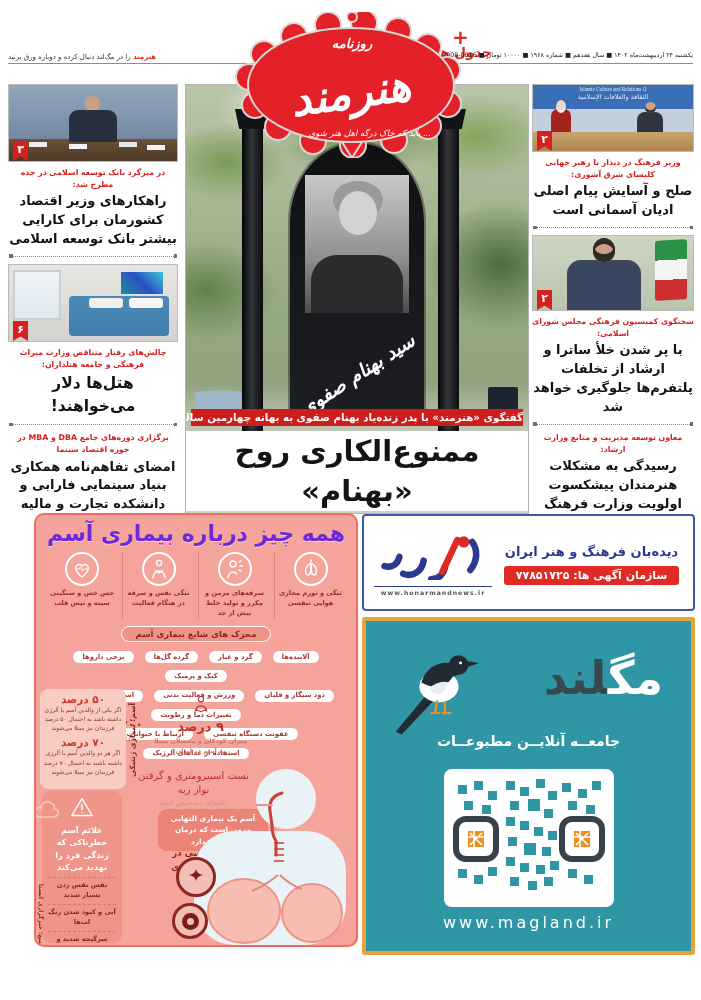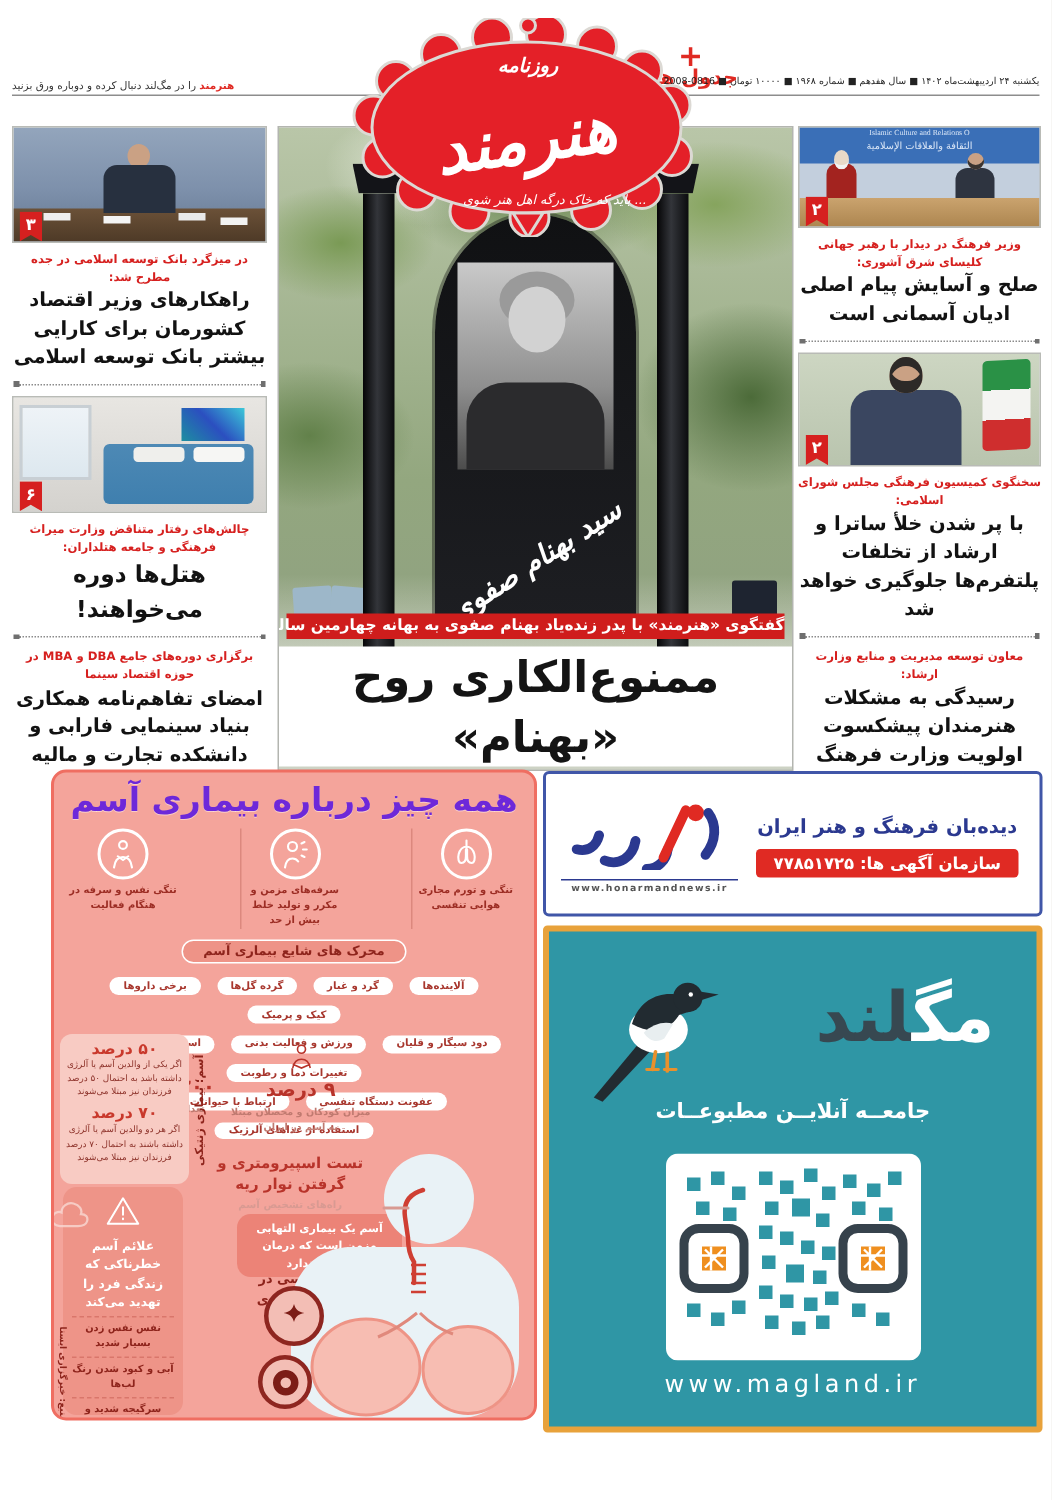--- a/index.html
+++ b/index.html
@@ -89,21 +89,21 @@
 .stat{position:absolute;text-align:center}
 .stat .val{color:#b8332a;font-weight:bold;font-size:13px}
 .stat .cap{font-size:6.4px;color:#c07a70;font-weight:bold;line-height:1.6;margin-top:2px}
 .stat-world{right:212px;top:8px;width:100px}
 .stat-iran{right:108px;top:8px;width:95px}
 .gcard{position:absolute;left:4px;top:2px;width:86px;height:100px;background:#f8cbc3;border-radius:8px;padding:4px 0}
 .gcard .val{color:#c9392c;font-weight:bold;font-size:10.5px;text-align:center}
 .gcard .txt{font-size:5.9px;line-height:1.55;color:#8c3129;text-align:center;margin:1px 0 3px}
 .glabel{position:absolute;left:92px;top:4px;height:98px;writing-mode:vertical-rl;transform:rotate(180deg);font-size:7.5px;font-weight:bold;color:#8e241c;text-align:center}
 .diag{position:absolute;right:105px;top:82px;width:115px;text-align:center}
-.diag .t{color:#b8332a;font-weight:bold;font-size:10px;line-height:1.4}
+.diag .t{color:#b8332a;font-weight:normal;font-size:10px;line-height:1.4}
 .diag .c{color:#d89a92;font-weight:bold;font-size:6.8px;margin-top:2px}
 .note{position:absolute;right:88px;top:122px;width:110px;background:#ec8377;color:#fff;font-weight:bold;font-size:7.4px;line-height:1.55;text-align:center;border-radius:9px;padding:4px 7px}
 .lbl-asthma{position:absolute;right:108px;top:160px;width:78px;font-size:8.6px;font-weight:bold;color:#8e241c;text-align:center;line-height:1.6}
 .lbl-normal{position:absolute;right:95px;top:208px;width:58px;font-size:8.2px;font-weight:bold;color:#8e241c;text-align:center;line-height:1.6}
 .dcard{position:absolute;left:6px;top:104px;width:80px;height:152px;background:#ee9488;border-radius:9px;padding:5px 6px;text-align:center}
 .dcard .t{color:#fff;font-weight:bold;font-size:8.2px;line-height:1.5;margin-top:2px}
 .dcard ul{list-style:none;margin-top:4px}
 .dcard li{font-size:6.6px;font-weight:bold;color:#8e241c;line-height:1.5;padding:3px 0;border-top:1px dashed #d9766b}
 .anatomy{position:absolute;right:2px;top:78px;width:168px;height:180px}
 .inset{position:absolute;border-radius:50%;background:#f3beb5;border:3px solid #8e2620;display:flex;align-items:center;justify-content:center}
@@ -233,21 +233,21 @@
     <div class="hl">راهکارهای وزیر اقتصاد کشورمان برای کارایی بیشتر بانک توسعه اسلامی</div>
     <div class="divider"></div>
 
     <div class="photo ph-hotel">
       <div class="win"></div>
       <div class="art"></div>
       <div class="bed"></div>
       <div class="badge">۶</div>
     </div>
     <div class="kicker">چالش‌های رفتار متناقض وزارت میراث فرهنگی و جامعه هتلداران:</div>
-    <div class="hl hl-big">هتل‌ها دوره می‌خواهند!</div>
+    <div class="hl hl-big">هتل‌ها دلار می‌خواهند!</div>
     <div class="divider"></div>
 
     <div class="kicker">برگزاری دوره‌های جامع DBA و MBA در حوزه اقتصاد سینما</div>
     <div class="hl">امضای تفاهم‌نامه همکاری بنیاد سینمایی فارابی و دانشکده تجارت و مالیه دانشگاه تهران</div>
 
   </div>
 
   <div class="info">
     <div class="info-title">همه چیز درباره بیماری آسم</div>
 
@@ -270,20 +270,29 @@
         <div class="scap">سرفه‌های مزمن و مکرر و تولید خلط بیش از حد</div>
       </div>
       <div class="symptom">
         <div class="scircle">
           <svg width="24" height="24" viewBox="0 0 24 24" fill="none" stroke="#fff" stroke-width="1.4" stroke-linecap="round">
               <circle cx="12" cy="6" r="2.6"></circle>
               <path d="M6 21c.6-5 3-7 6-7s5.4 2 6 7M8.5 13.5 12 16l3.5-2.5"></path>
             </svg>
         </div>
         <div class="scap">تنگی نفس و سرفه در هنگام فعالیت</div>
+      </div>
+      <div class="symptom">
+        <div class="scircle">
+          <svg width="24" height="24" viewBox="0 0 24 24" fill="none" stroke="#fff" stroke-width="1.4" stroke-linejoin="round">
+              <path d="M12 20C5.5 15.5 4.5 10.5 7 8.3c1.8-1.6 4-.8 5 .9 1-1.7 3.2-2.5 5-.9 2.5 2.2 1.5 7.2-5 11.7z"></path>
+              <path d="M6 12h3l1.5-2 2 4 1.5-2h4" stroke-width="1"></path>
+            </svg>
+        </div>
+        <div class="scap">خس خس و سنگینی سینه و تپش قلب</div>
       </div>
     </div>
 
     <div class="trig-label">محرک های شایع بیماری آسم</div>
     <div class="pills">
       <span class="pill">آلاینده‌ها</span>
       <span class="pill">گرد و غبار</span>
       <span class="pill">گرده گل‌ها</span>
       <span class="pill">برخی داروها</span>
       <span class="pill">کیک و پرمیک</span>

